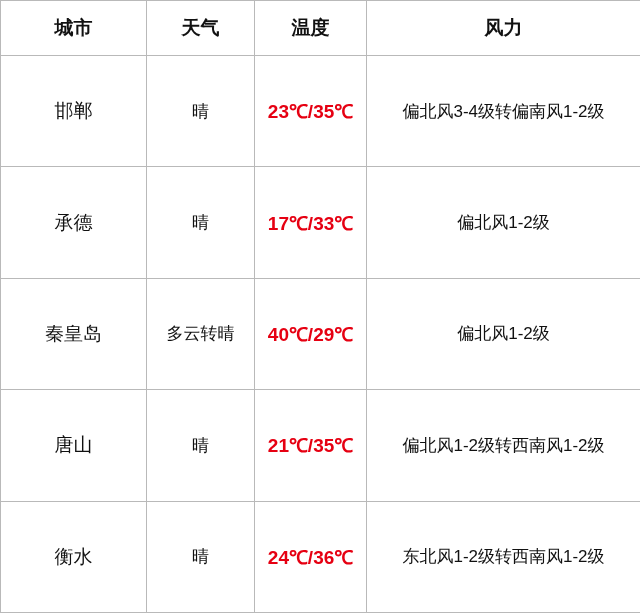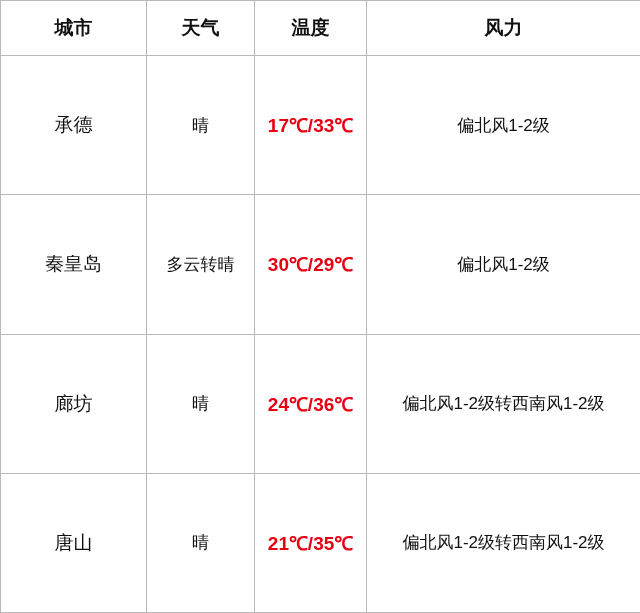--- a/index.html
+++ b/index.html
@@ -76,37 +76,43 @@
   <thead>
     <tr>
       <th>城市</th>
       <th>天气</th>
       <th>温度</th>
       <th>风力</th>
     </tr>
   </thead>
   <tbody>
     <tr>
+      <td class="city">邯郸</td>
+      <td class="weather">晴</td>
+      <td class="temp">23℃/35℃</td>
+      <td class="wind">偏北风3-4级转偏南风1-2级</td>
+    </tr>
+    <tr>
       <td class="city">承德</td>
       <td class="weather">晴</td>
       <td class="temp">17℃/33℃</td>
       <td class="wind">偏北风1-2级</td>
     </tr>
     <tr>
       <td class="city">秦皇岛</td>
       <td class="weather">多云转晴</td>
-      <td class="temp">30℃/29℃</td>
+      <td class="temp">40℃/29℃</td>
       <td class="wind">偏北风1-2级</td>
-    </tr>
-    <tr>
-      <td class="city">廊坊</td>
-      <td class="weather">晴</td>
-      <td class="temp">24℃/36℃</td>
-      <td class="wind">偏北风1-2级转西南风1-2级</td>
     </tr>
     <tr>
       <td class="city">唐山</td>
       <td class="weather">晴</td>
       <td class="temp">21℃/35℃</td>
       <td class="wind">偏北风1-2级转西南风1-2级</td>
     </tr>
+    <tr>
+      <td class="city">衡水</td>
+      <td class="weather">晴</td>
+      <td class="temp">24℃/36℃</td>
+      <td class="wind">东北风1-2级转西南风1-2级</td>
+    </tr>
   </tbody>
 </table>
 
 </body></html>

